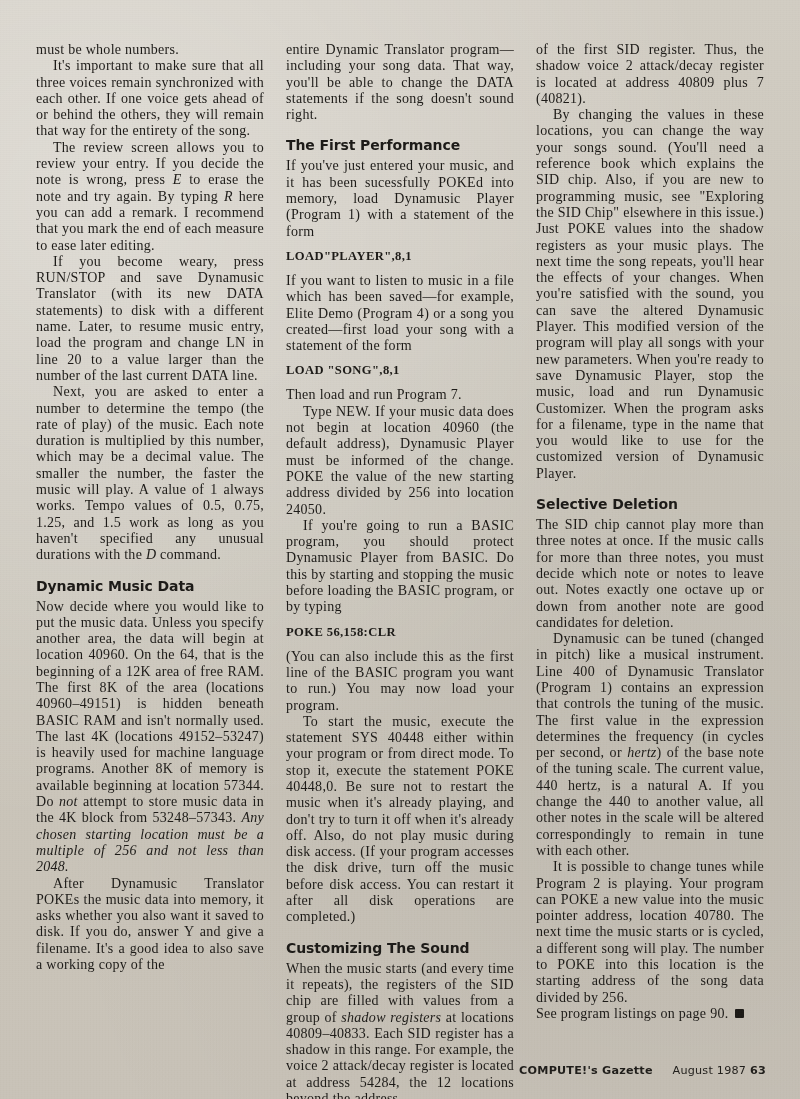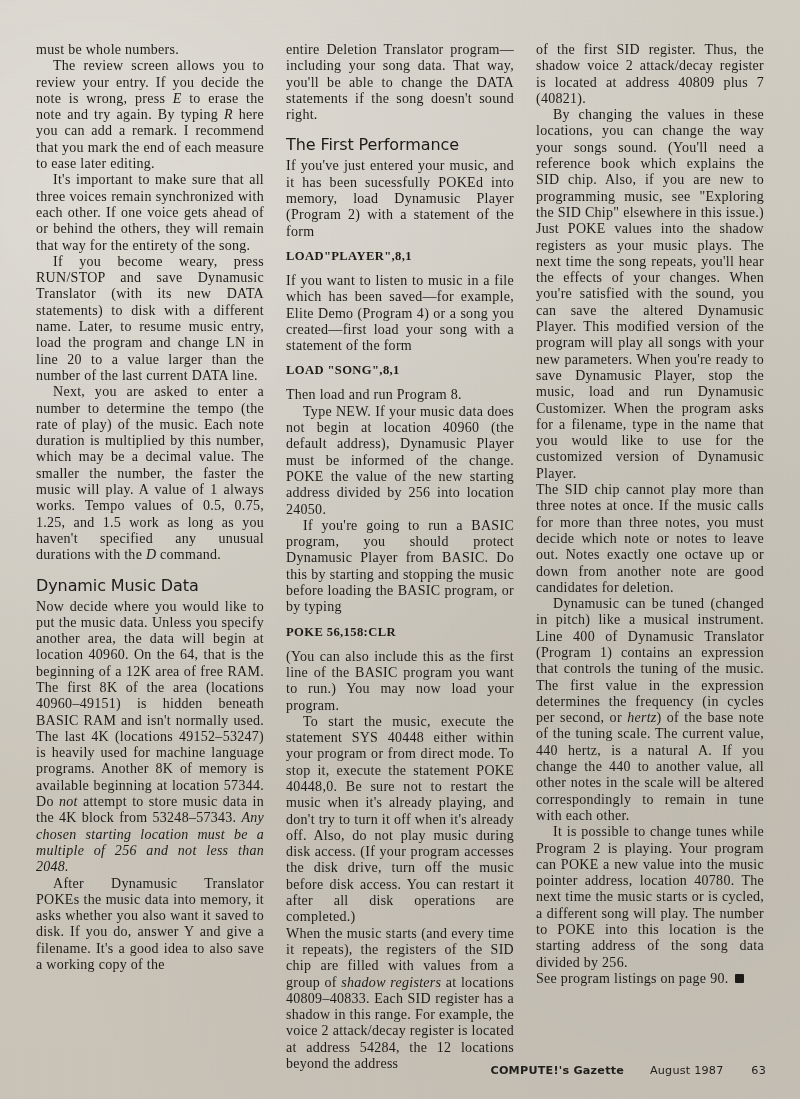--- a/index.html
+++ b/index.html
@@ -46,22 +46,22 @@
     line-height: 16.3px;
     text-align: justify;
     text-indent: 17px;
     hyphens: auto;
     letter-spacing: 0.02em;
   }
   p.noindent { text-indent: 0; }
   h2 {
     margin: 14px 0 5px 0;
     font-family: "DejaVu Sans", sans-serif;
-    font-size: 16px;
-    font-weight: normal;
+    font-size: 14px;
+    font-weight: bold;
     letter-spacing: -0.1px;
     line-height: 16px;
   }
   .code {
     margin: 9px 0 9px 0;
     font-family: "Liberation Serif", serif;
     font-weight: bold;
     font-size: 12.6px;
     letter-spacing: 0.03em;
     line-height: 15px;
@@ -81,63 +81,65 @@
     left: 36px;
     right: 34px;
     bottom: 22px;
     text-align: right;
     font-family: "DejaVu Sans", sans-serif;
     font-size: 11.2px;
     letter-spacing: 0.02em;
     color: #1f1d1a;
   }
   .footer .mag { font-weight: bold; }
-  .pgnum { margin-left: 24px; font-weight: normal; }
+  .pgnum { margin-left: 0; font-weight: bold; }
 </style>
 </head>
 <body>
 
 <div class="page">
 
   <div class="columns">
     <div class="col" id="col-left">
         <p class="noindent">must be whole numbers.</p>
+        <p>It's important to make sure that all three voices remain synchronized with each other. If one voice gets ahead of or behind the others, they will remain that way for the entirety of the song.</p>
         <p>The review screen allows you to review your entry. If you decide the note is wrong, press <i>E</i> to erase the note and try again. By typing <i>R</i> here you can add a remark. I recommend that you mark the end of each measure to ease later editing.</p>
-        <p>It's important to make sure that all three voices remain synchronized with each other. If one voice gets ahead of or behind the others, they will remain that way for the entirety of the song.</p>
         <p>If you become weary, press RUN/STOP and save Dynamusic Translator (with its new DATA statements) to disk with a different name. Later, to resume music entry, load the program and change LN in line 20 to a value larger than the number of the last current DATA line.</p>
         <p>Next, you are asked to enter a number to determine the tempo (the rate of play) of the music. Each note duration is multiplied by this number, which may be a decimal value. The smaller the number, the faster the music will play. A value of 1 always works. Tempo values of 0.5, 0.75, 1.25, and 1.5 work as long as you haven't specified any unusual durations with the <i>D</i> command.</p>
         <h2>Dynamic Music Data</h2>
         <p class="noindent">Now decide where you would like to put the music data. Unless you specify another area, the data will begin at location 40960. On the 64, that is the beginning of a 12K area of free RAM. The first 8K of the area (locations 40960–49151) is hidden beneath BASIC RAM and isn't normally used. The last 4K (locations 49152–53247) is heavily used for machine language programs. Another 8K of memory is available beginning at location 57344. Do <i>not</i> attempt to store music data in the 4K block from 53248–57343. <i>Any chosen starting location must be a multiple of 256 and not less than 2048.</i></p>
         <p>After Dynamusic Translator POKEs the music data into memory, it asks whether you also want it saved to disk. If you do, answer Y and give a filename. It's a good idea to also save a working copy of the</p>
       </div>
     <div class="col" id="col-middle">
-        <p class="noindent">entire Deletion Translator program—including your song data. That way, you'll be able to change the DATA statements if the song doesn't sound right.</p>
+        <p class="noindent">entire Dynamic Translator program—including your song data. That way, you'll be able to change the DATA statements if the song doesn't sound right.</p>
         <h2>The First Performance</h2>
-        <p class="noindent">If you've just entered your music, and it has been sucessfully POKEd into memory, load Dynamusic Player (Program 2) with a statement of the form</p>
+        <p class="noindent">If you've just entered your music, and it has been sucessfully POKEd into memory, load Dynamusic Player (Program 1) with a statement of the form</p>
         <div class="code">LOAD"PLAYER",8,1</div>
         <p class="noindent">If you want to listen to music in a file which has been saved—for example, Elite Demo (Program 4) or a song you created—first load your song with a statement of the form</p>
         <div class="code">LOAD "SONG",8,1</div>
-        <p class="noindent">Then load and run Program 8.</p>
+        <p class="noindent">Then load and run Program 7.</p>
         <p>Type NEW. If your music data does not begin at location 40960 (the default address), Dynamusic Player must be informed of the change. POKE the value of the new starting address divided by 256 into location 24050.</p>
         <p>If you're going to run a BASIC program, you should protect Dynamusic Player from BASIC. Do this by starting and stopping the music before loading the BASIC program, or by typing</p>
         <div class="code">POKE 56,158:CLR</div>
         <p class="noindent">(You can also include this as the first line of the BASIC program you want to run.) You may now load your program.</p>
         <p>To start the music, execute the statement SYS 40448 either within your program or from direct mode. To stop it, execute the statement POKE 40448,0. Be sure not to restart the music when it's already playing, and don't try to turn it off when it's already off. Also, do not play music during disk access. (If your program accesses the disk drive, turn off the music before disk access. You can restart it after all disk operations are completed.)</p>
+        <h2>Customizing The Sound</h2>
         <p class="noindent">When the music starts (and every time it repeats), the registers of the SID chip are filled with values from a group of <i>shadow registers</i> at locations 40809–40833. Each SID register has a shadow in this range. For example, the voice 2 attack/decay register is located at address 54284, the 12 locations beyond the address</p>
       </div>
     <div class="col" id="col-right">
         <p class="noindent">of the first SID register. Thus, the shadow voice 2 attack/decay register is located at address 40809 plus 7 (40821).</p>
         <p>By changing the values in these locations, you can change the way your songs sound. (You'll need a reference book which explains the SID chip. Also, if you are new to programming music, see "Exploring the SID Chip" elsewhere in this issue.) Just POKE values into the shadow registers as your music plays. The next time the song repeats, you'll hear the effects of your changes. When you're satisfied with the sound, you can save the altered Dynamusic Player. This modified version of the program will play all songs with your new parameters. When you're ready to save Dynamusic Player, stop the music, load and run Dynamusic Customizer. When the program asks for a filename, type in the name that you would like to use for the customized version of Dynamusic Player.</p>
+        <h2>Selective Deletion</h2>
         <p class="noindent">The SID chip cannot play more than three notes at once. If the music calls for more than three notes, you must decide which note or notes to leave out. Notes exactly one octave up or down from another note are good candidates for deletion.</p>
         <p>Dynamusic can be tuned (changed in pitch) like a musical instrument. Line 400 of Dynamusic Translator (Program 1) contains an expression that controls the tuning of the music. The first value in the expression determines the frequency (in cycles per second, or <i>hertz</i>) of the base note of the tuning scale. The current value, 440 hertz, is a natural A. If you change the 440 to another value, all other notes in the scale will be altered correspondingly to remain in tune with each other.</p>
         <p>It is possible to change tunes while Program 2 is playing. Your program can POKE a new value into the music pointer address, location 40780. The next time the music starts or is cycled, a different song will play. The number to POKE into this location is the starting address of the song data divided by 256.</p>
         <p class="it noindent"><span>See program listings on page 90.</span><span class="endmark"></span></p>
       </div>
   </div>
 
   <div class="footer">
     <span class="mag">COMPUTE!'s Gazette</span>
-    <span style="margin-left:22px;">August 1987</span>
+    <span style="margin-left:16px;">August 1987</span>
     <span class="pgnum">63</span>
   </div>
 
   <div class="grain"></div>
 </div>
 
 </body></html>

